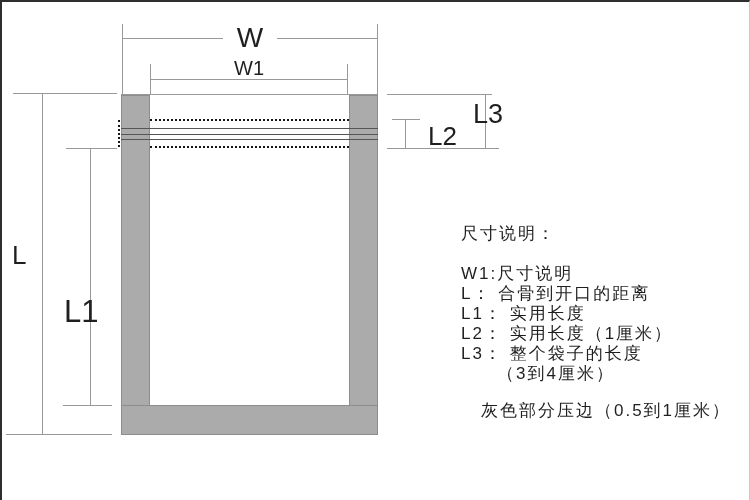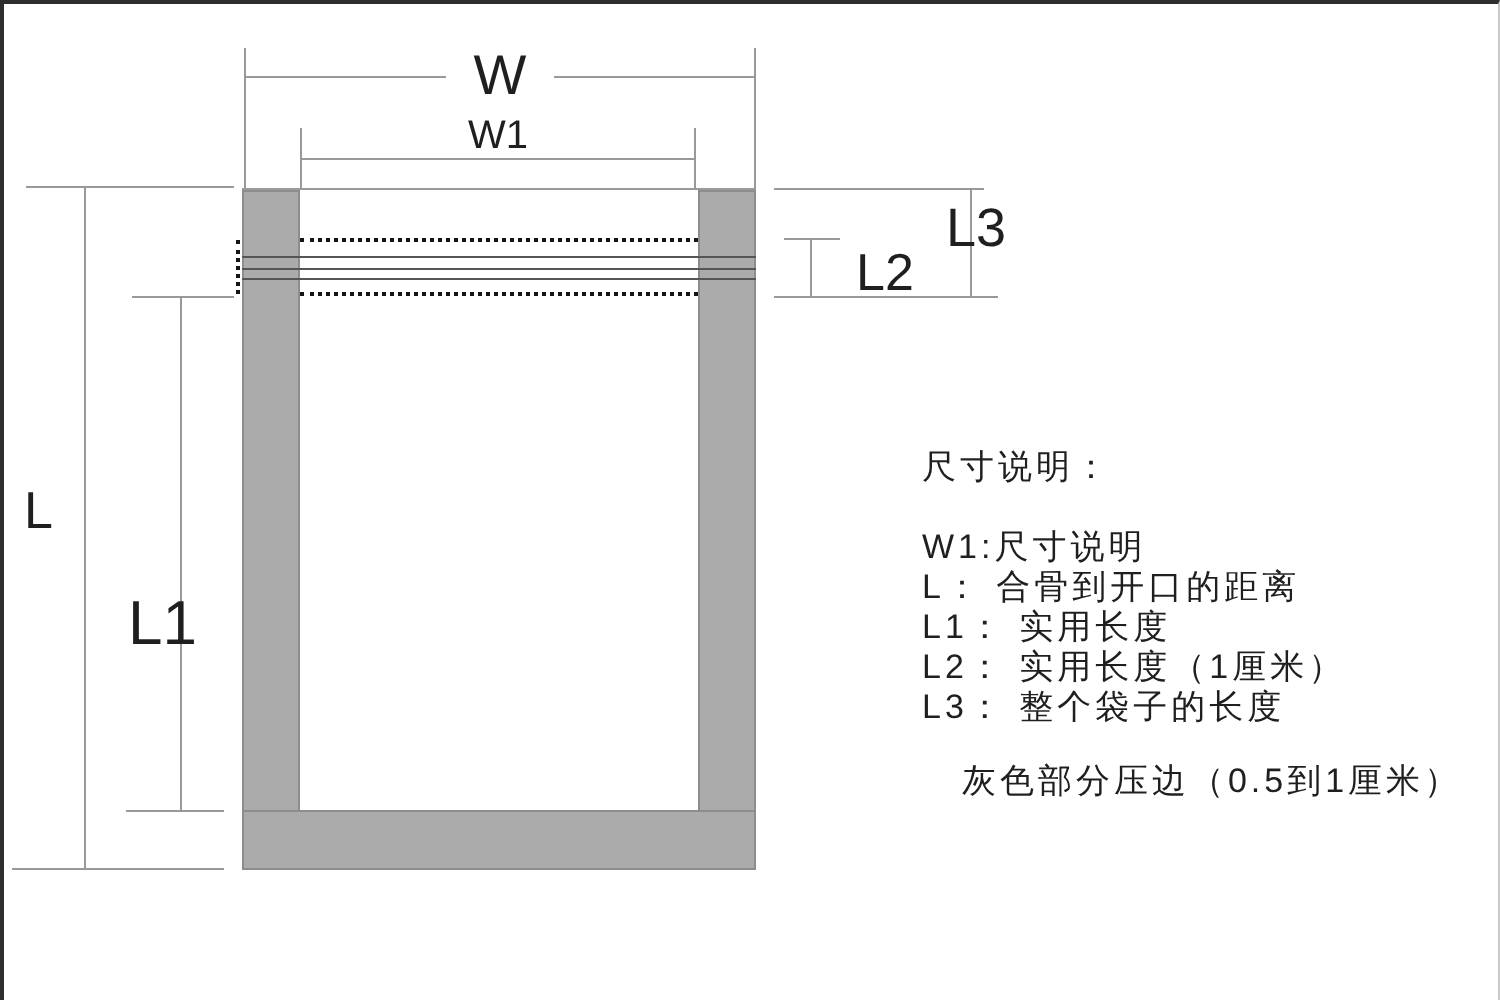--- a/index.html
+++ b/index.html
@@ -111,16 +111,17 @@
   <div class="abs dl-v l2-line"></div>
   <div class="abs dim-label l2-label">L2</div>
 
   <div class="abs legend">
     <div class="legend-title">尺寸说明：</div>
     <div class="legend-line">W1:尺寸说明</div>
     <div class="legend-line">L： 合骨到开口的距离</div>
     <div class="legend-line">L1： 实用长度</div>
     <div class="legend-line">L2： 实用长度（1厘米）</div>
     <div class="legend-line">L3： 整个袋子的长度</div>
+    <div class="legend-line legend-indent">（3到4厘米）</div>
     <div class="legend-line legend-gap">灰色部分压边（0.5到1厘米）</div>
   </div>
 
 </div>
 
 </body></html>

